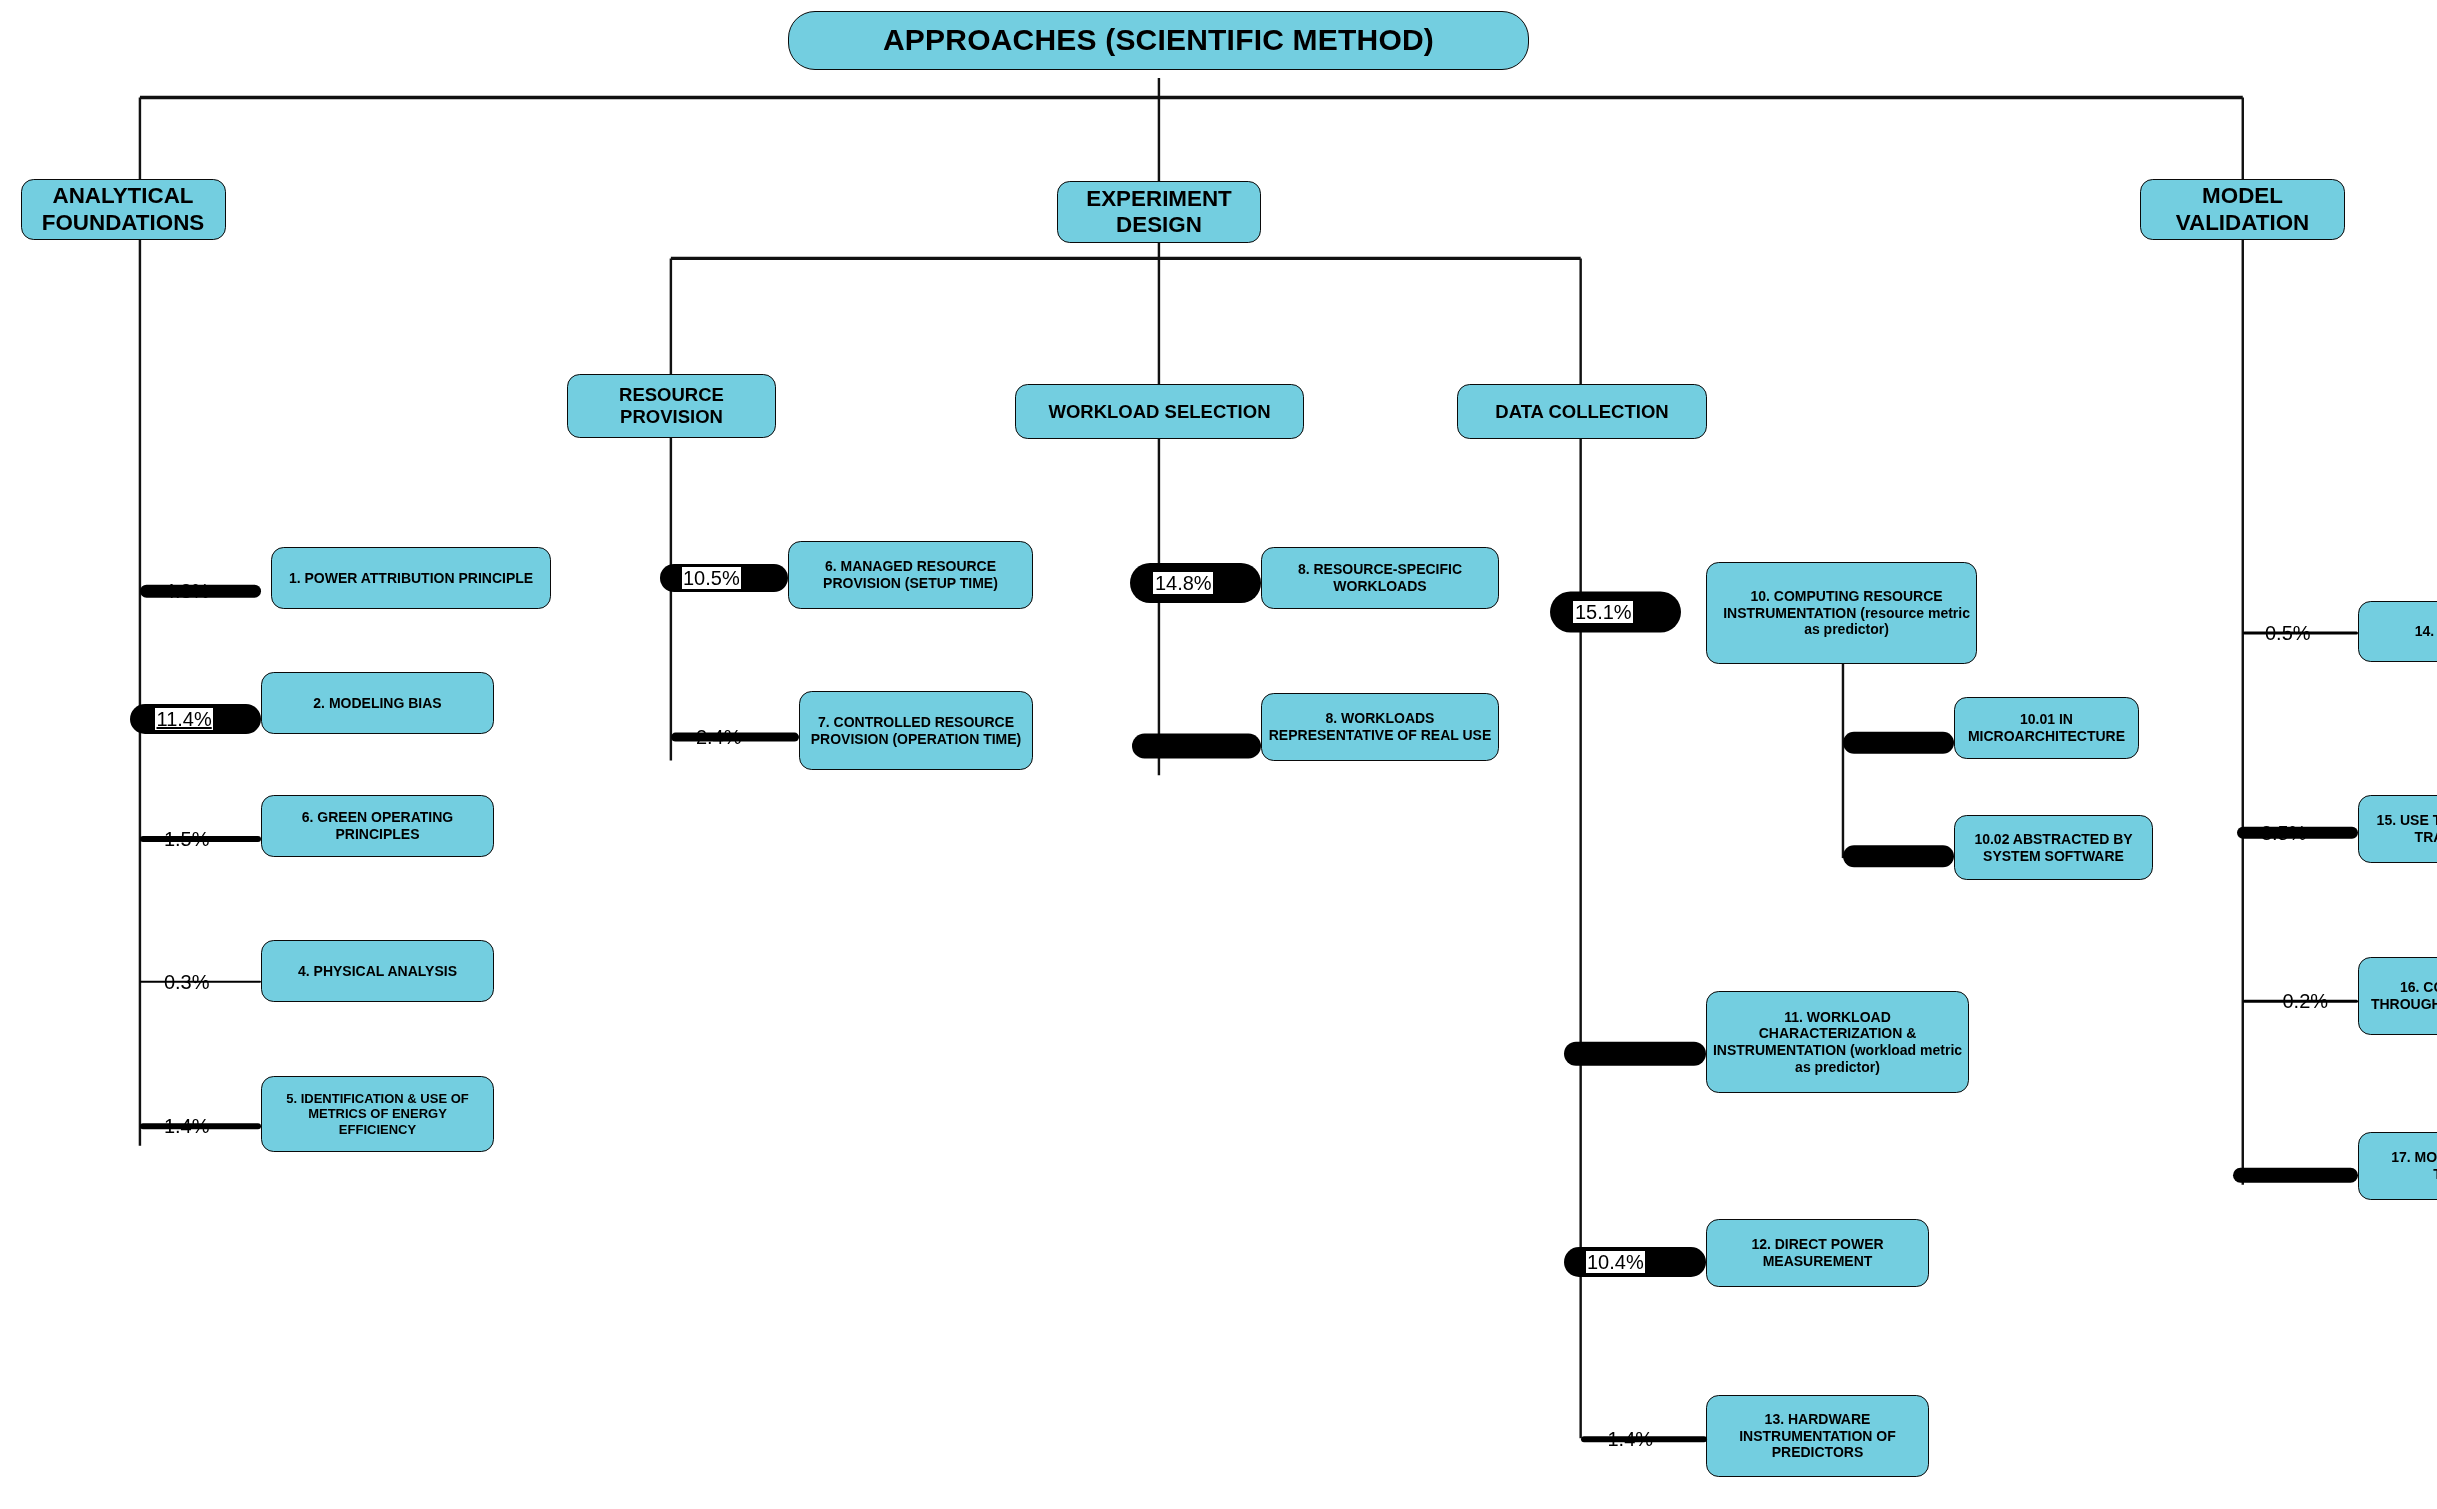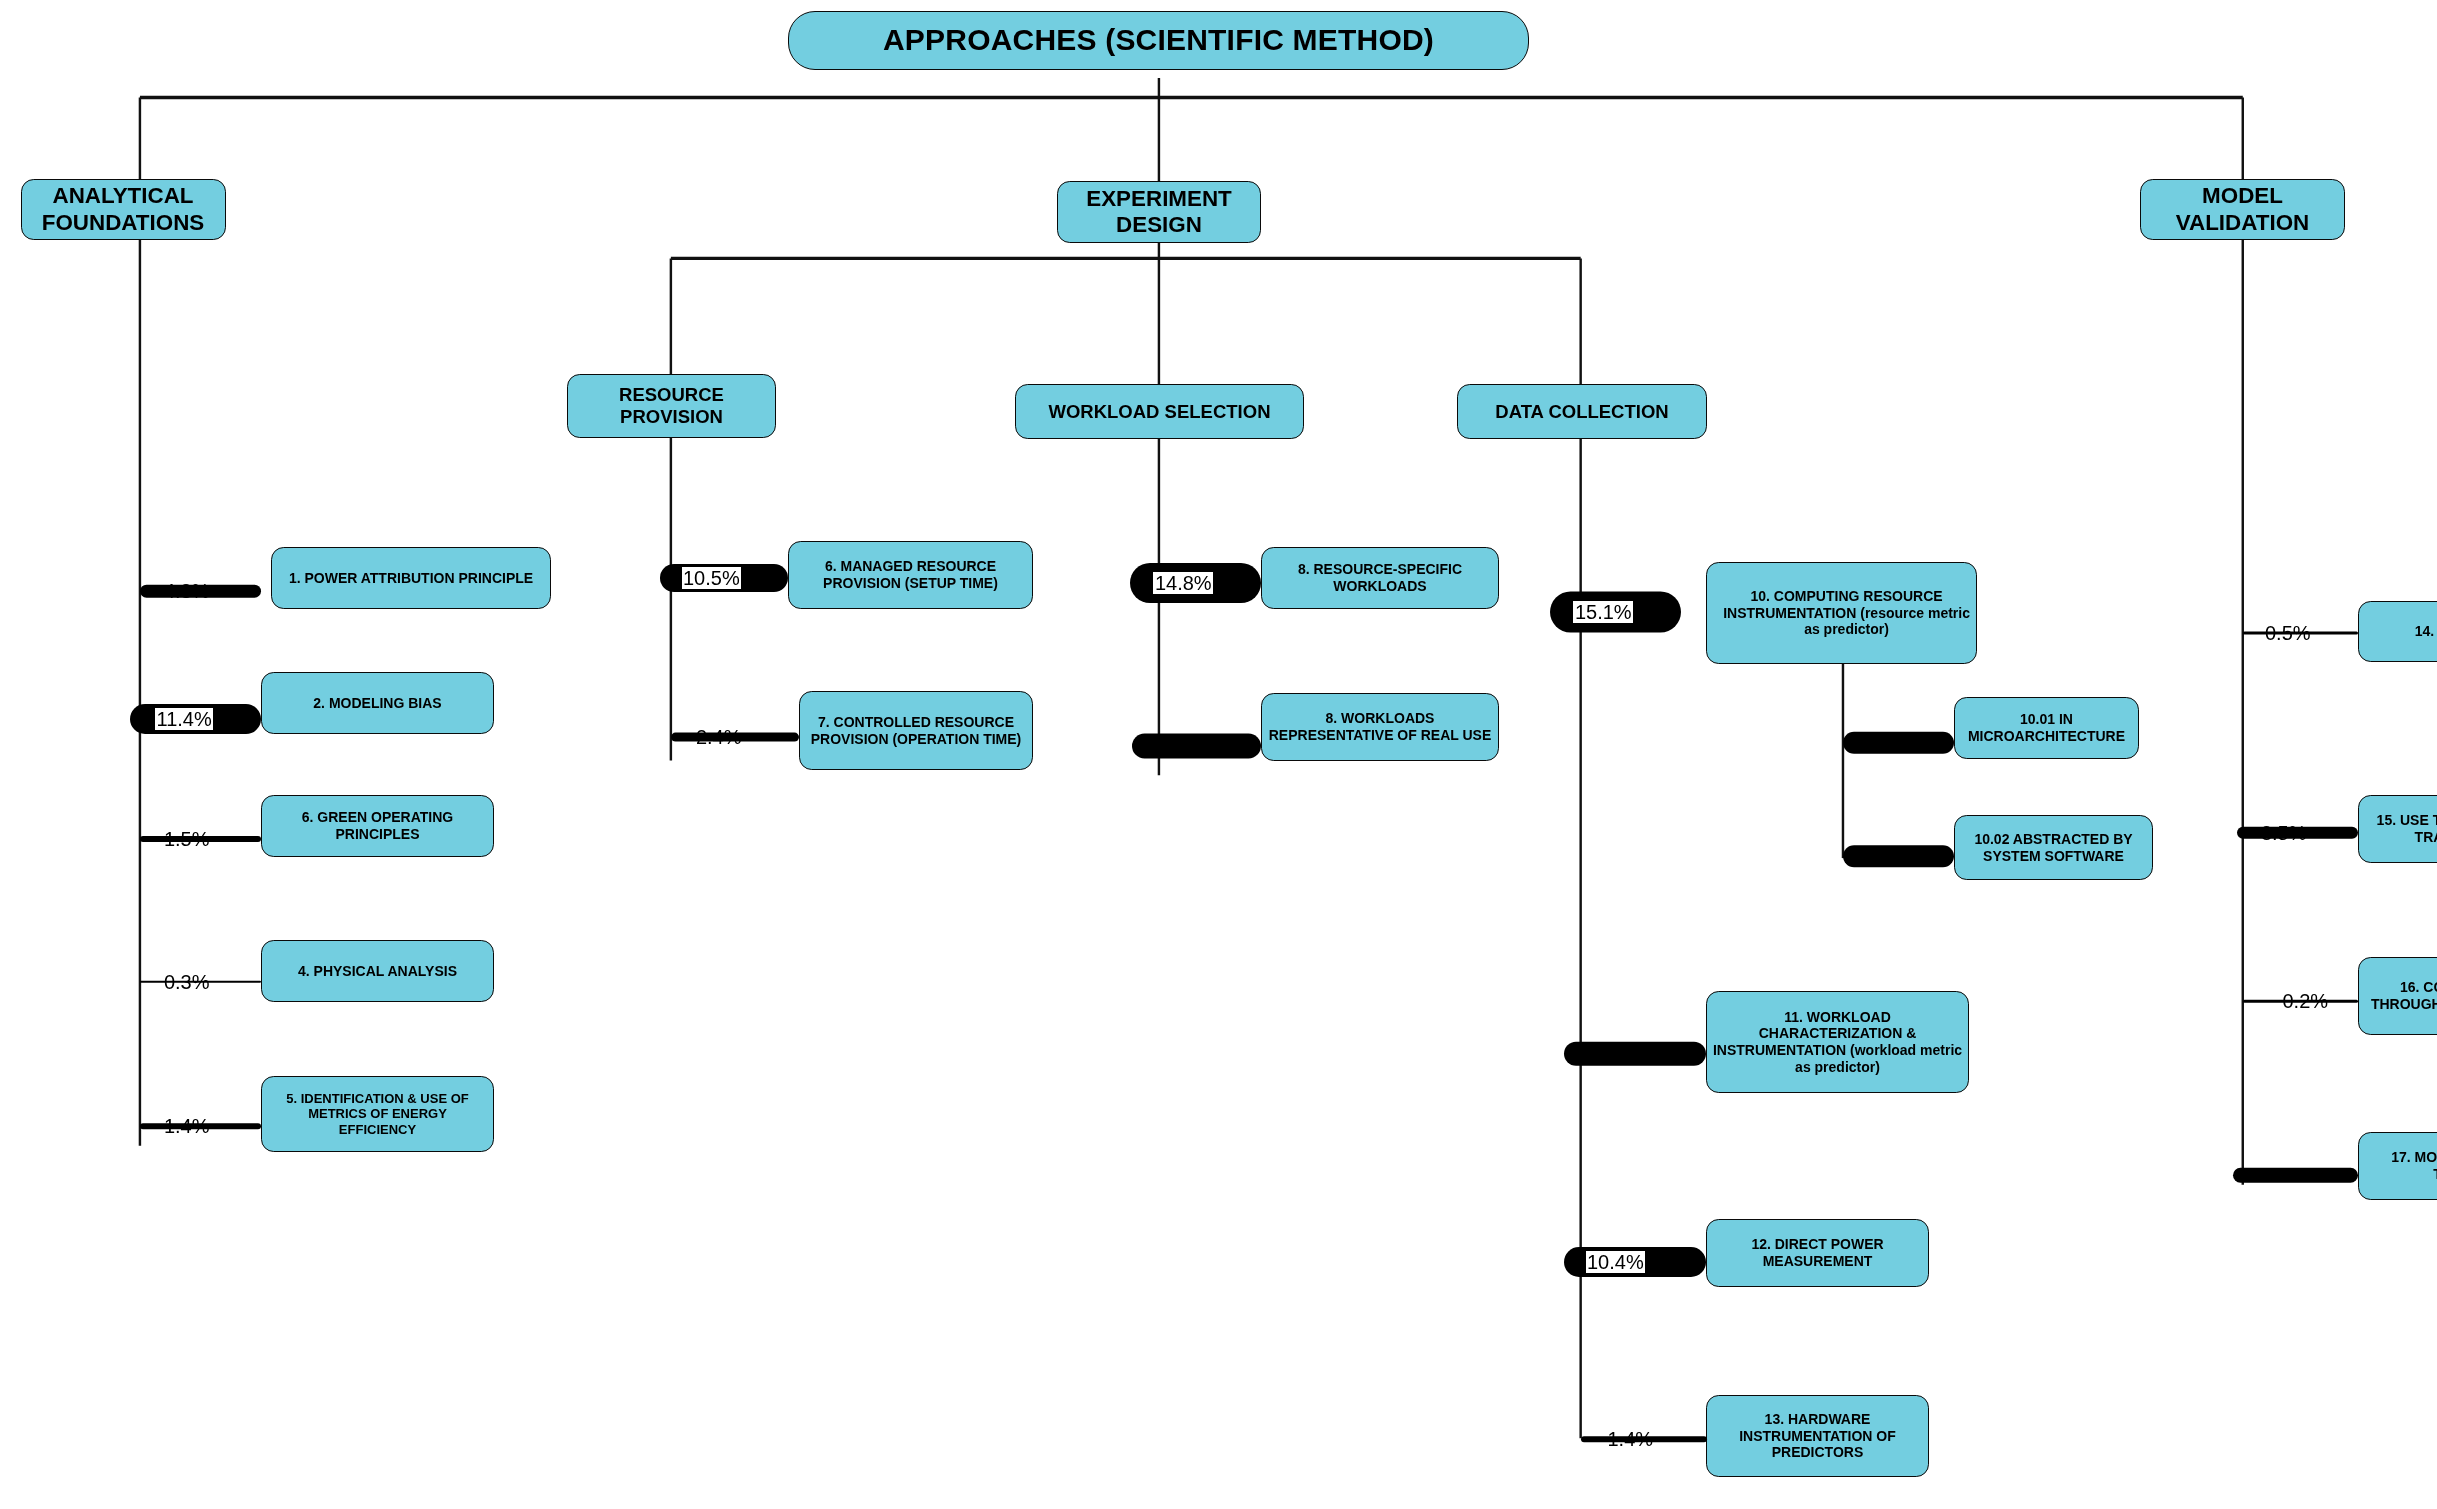--- a/index.html
+++ b/index.html
@@ -82,21 +82,21 @@
   </div>
 
   <div class="edge" style="left:140px;top:580px;width:121px;height:22.4px;">
     <div class="bar" style="width:121px;height:12.7px;"></div>
     <div class="pct" style="margin-left:22.4px;">4.8%</div>
   </div>
   <div class="node leaf" style="left:271px;top:547px;width:280px;height:62px;">
     <span>1. POWER ATTRIBUTION PRINCIPLE</span>
   </div>
 
-  <div class="edge" style="left:130px;top:697px;width:131px;height:44px;">
+  <div class="edge" style="left:130px;top:697px;width:131px;height:44px;text-decoration:underline;">
     <div class="bar" style="width:131px;height:30px;"></div>
     <div class="pct boxed" style="margin-left:25px;">11.4%</div>
   </div>
   <div class="node leaf" style="left:261px;top:672px;width:233px;height:62px;">
     <span>2. MODELING BIAS</span>
   </div>
 
   <div class="edge" style="left:140px;top:829px;width:121px;height:19.5px;">
     <div class="bar" style="width:121px;height:5.9px;"></div>
     <div class="pct" style="margin-left:22.4px;">1.5%</div>

